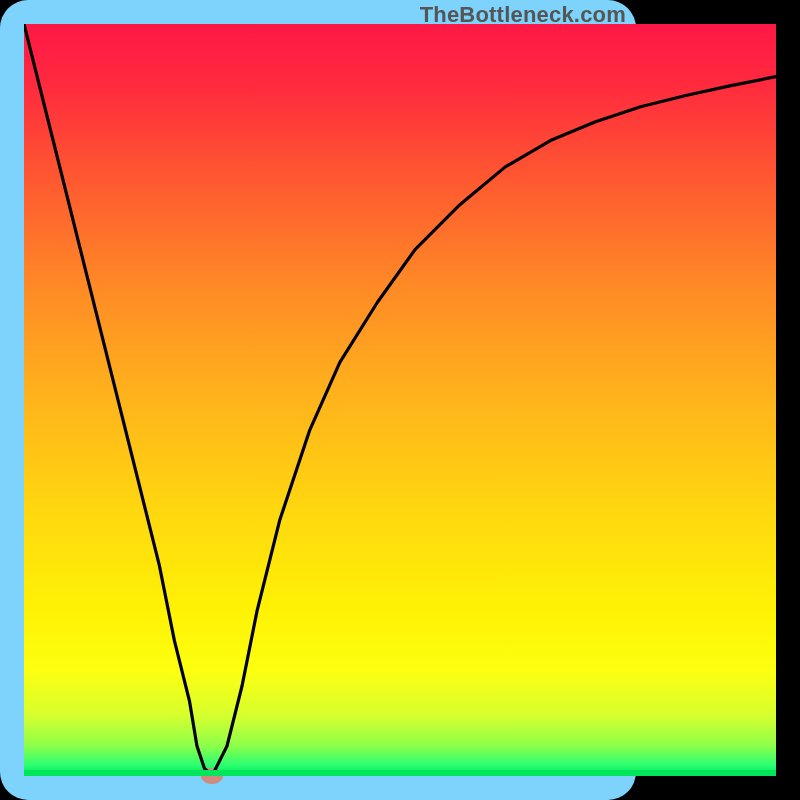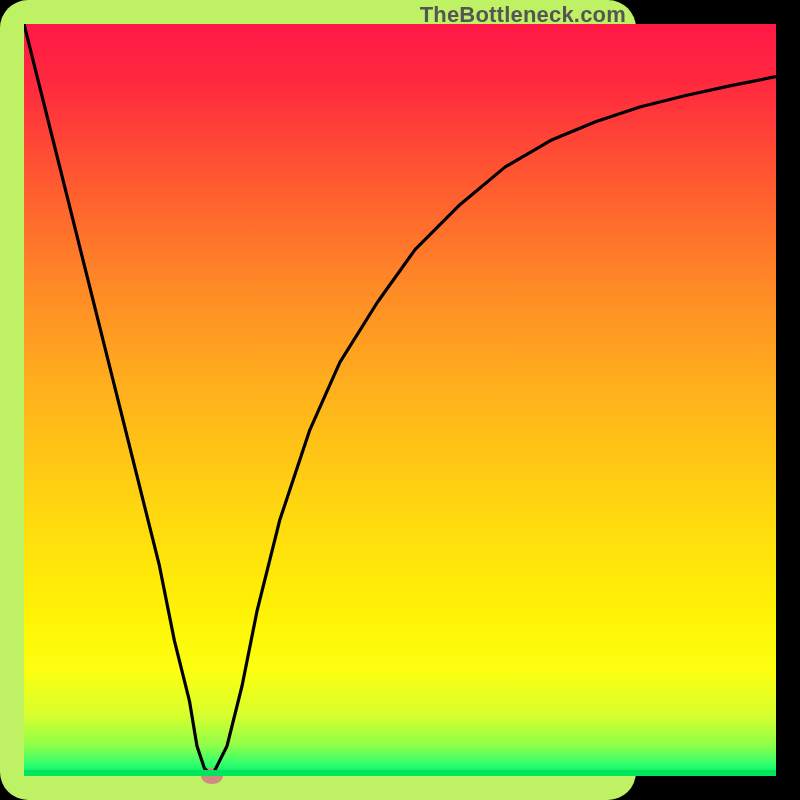--- a/index.html
+++ b/index.html
@@ -8,21 +8,21 @@
     width: 800px;
     height: 800px;
     background: #000;
     font-family: Arial, Helvetica, sans-serif;
     overflow: hidden;
   }
   .frame {
     position: relative;
     width: 636px;
     height: 800px;
-    background: #bef264;
+    background: #7dd3fc;
     border-radius: 28px;
   }
   .watermark {
     position: absolute;
     top: 2px;
     right: 10px;
     color: #555;
     font-size: 22px;
     font-weight: 600;
     font-family: Arial, sans-serif;

